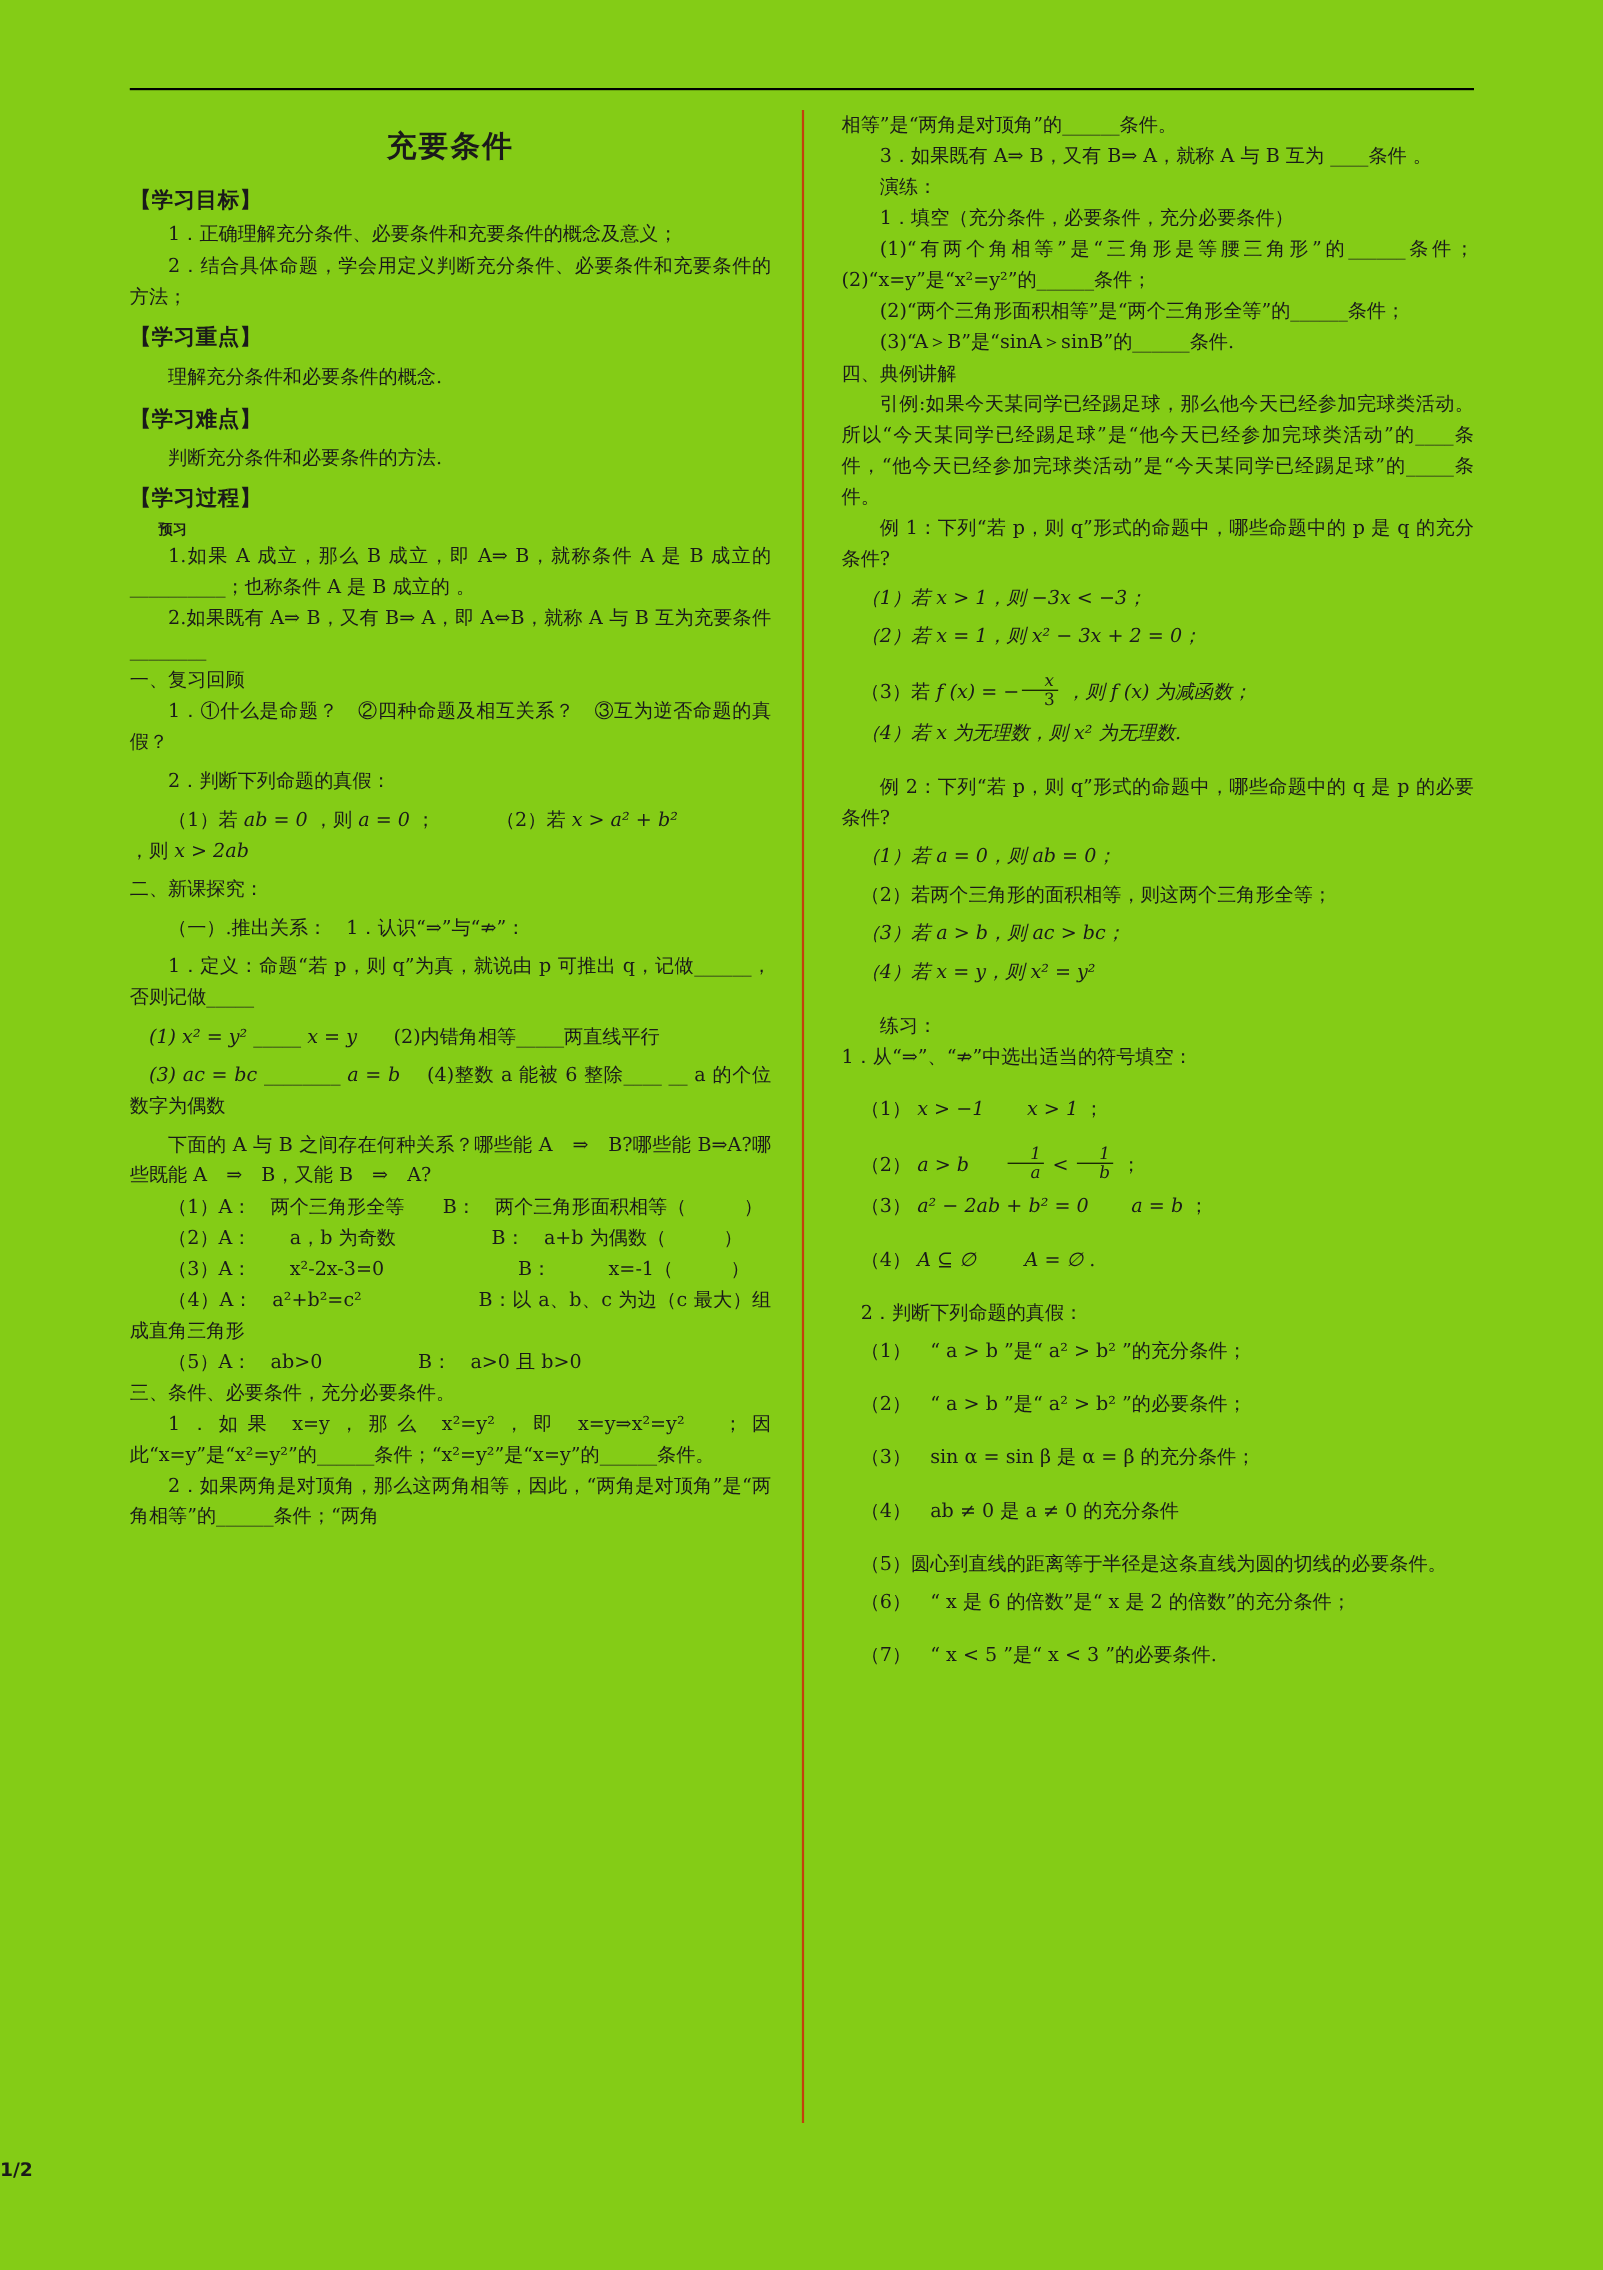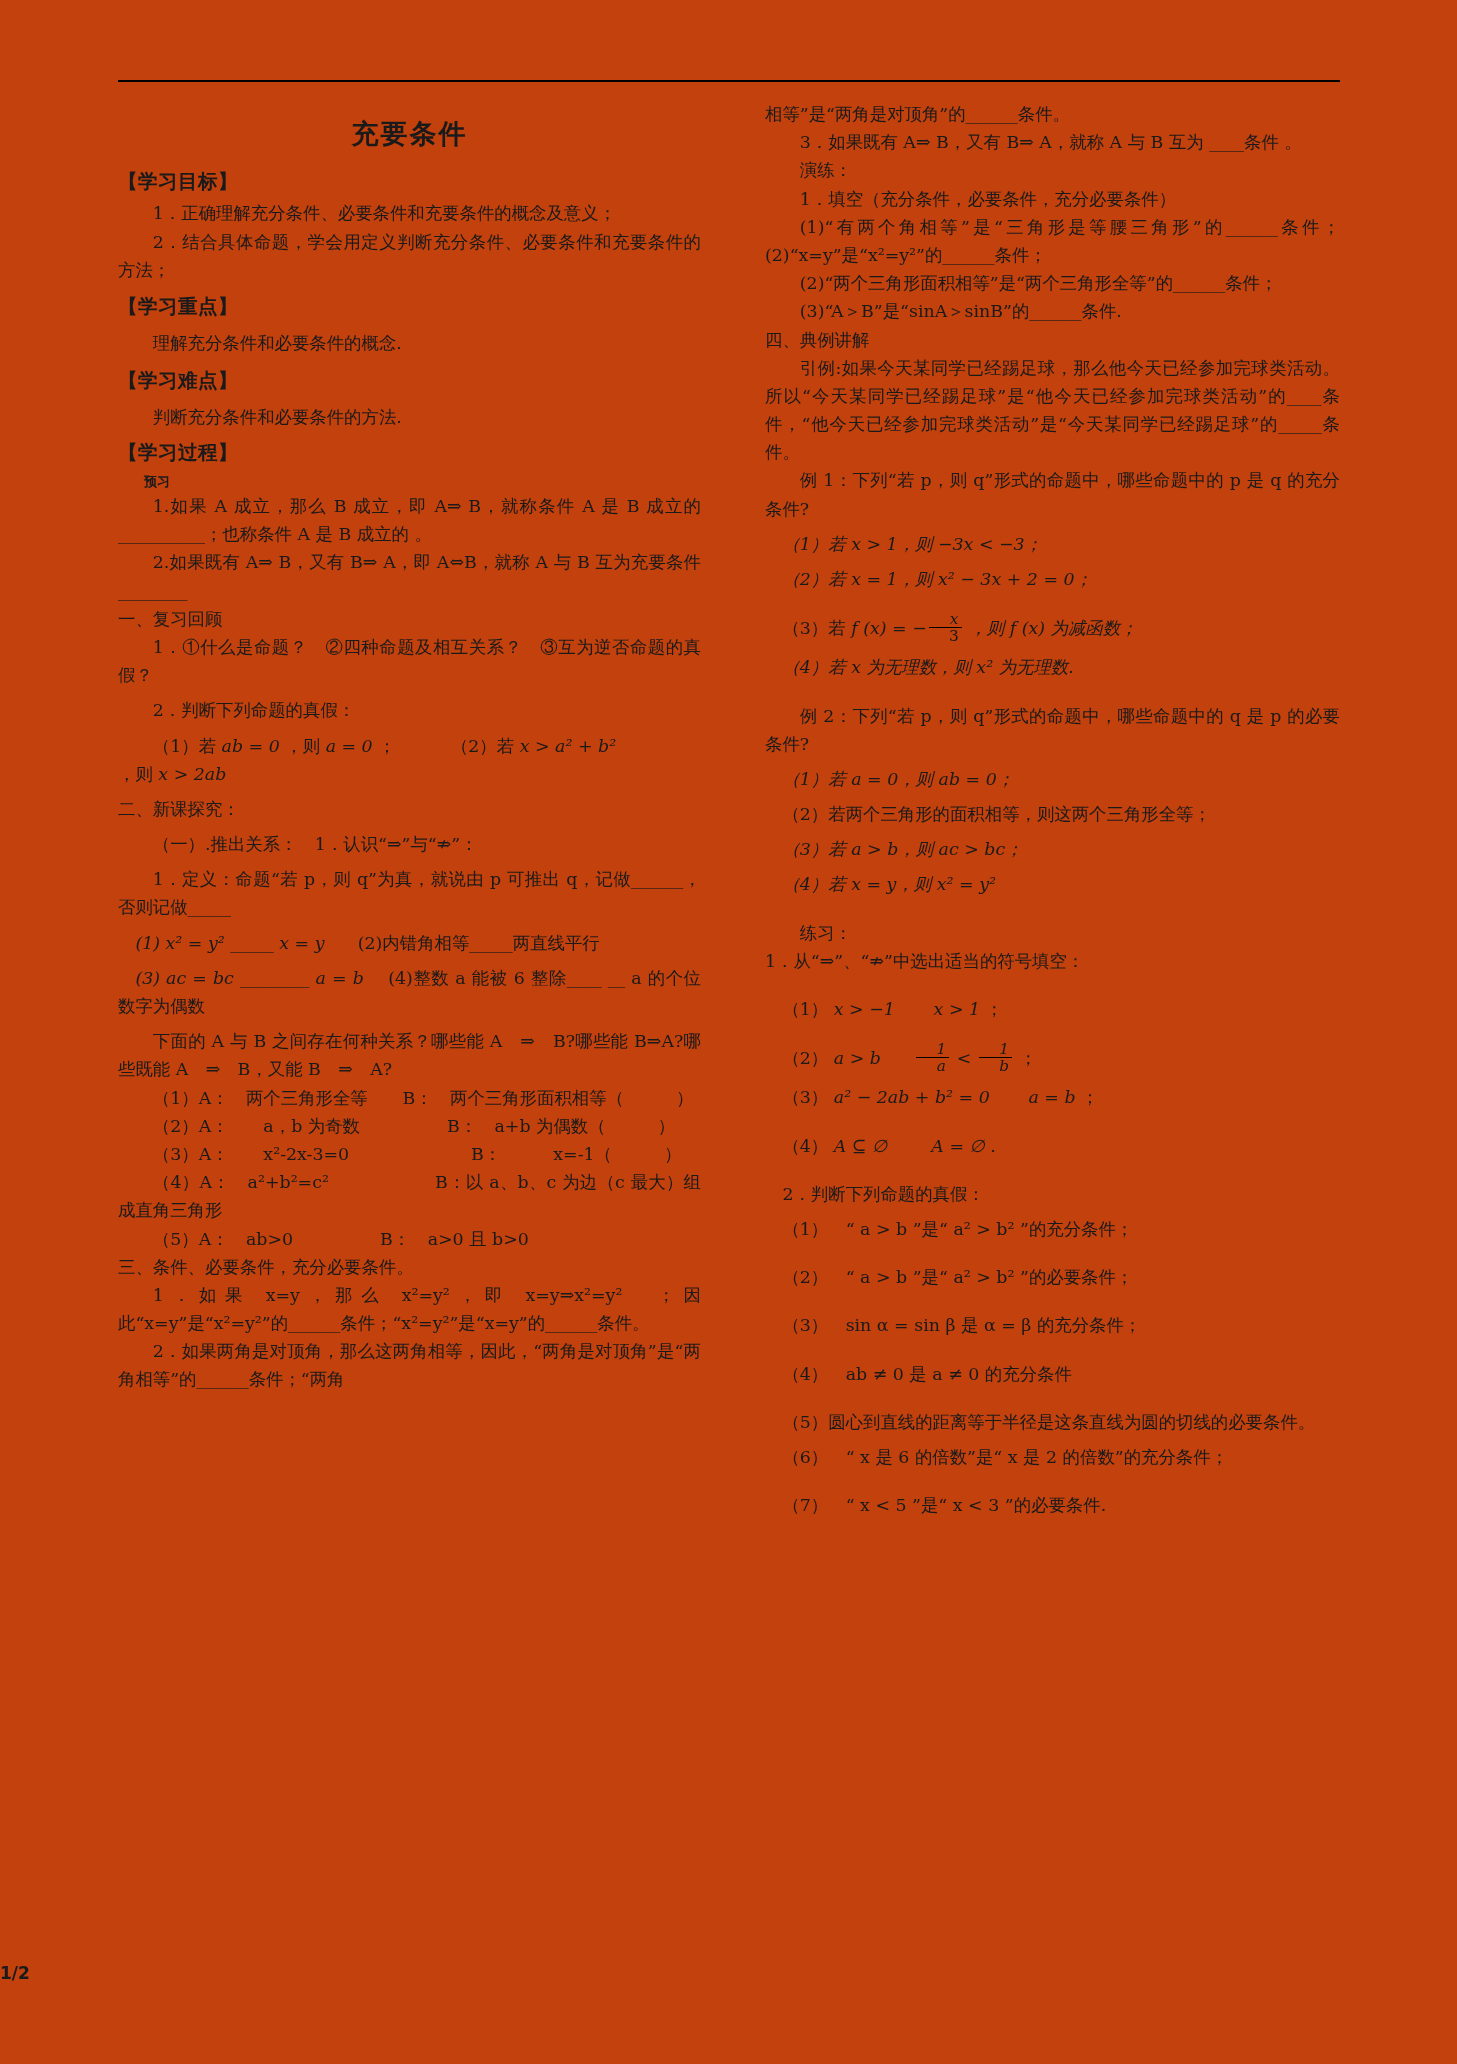--- a/index.html
+++ b/index.html
@@ -8,21 +8,21 @@
     background: #ffffff;
   }
   body {
     font-family: "DejaVu Serif", "Liberation Serif", serif;
     color: #1a1a1a;
   }
   #page {
     width: 1457px;
     height: 2064px;
     position: relative;
-    background: #c2410c;
+    background: #84cc16;
     box-sizing: border-box;
     padding: 0;
     overflow: hidden;
   }
   .top-rule {
     position: absolute;
     left: 118px;
     top: 80px;
     width: 1222px;
     height: 0;

